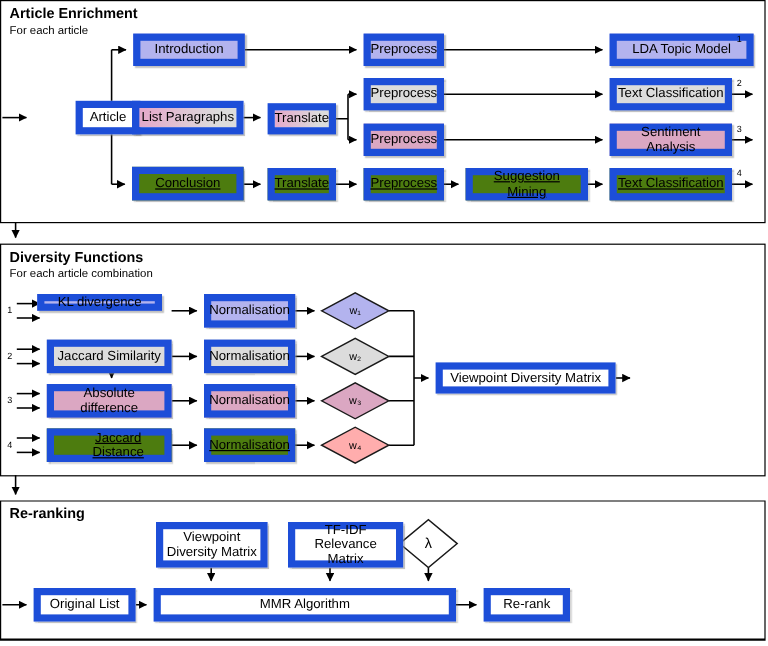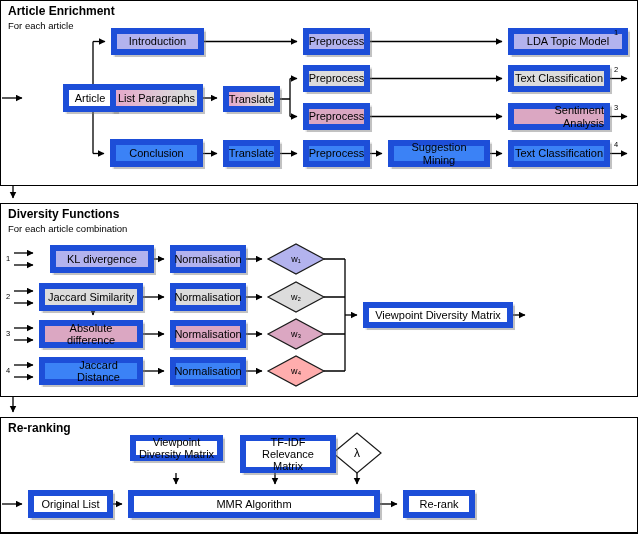--- a/index.html
+++ b/index.html
@@ -7,21 +7,21 @@
   .canvas{position:relative;width:640px;height:538px;background:#fff;overflow:hidden;}
   .frame{position:absolute;left:0;width:636px;border:1px solid #000;background:transparent;}
   .wires{position:absolute;left:0;top:0;z-index:2;pointer-events:none;}
   .box{position:absolute;z-index:3;box-sizing:border-box;border:6px solid #1d4ed8;
        display:flex;align-items:center;justify-content:center;text-align:center;
        font-size:11px;line-height:1.12;background:#fff;
        box-shadow:1.5px 1.5px 1px rgba(120,120,120,0.45);}
   .purple{background:#b3b3ee;}
   .gray{background:#dcdcdc;}
   .mauve{background:#dba7c2;}
-  .pink{background:#3b82f6;}
+  .pink{background:#4d7c0f;text-decoration:underline;}
   .grad{background:linear-gradient(100deg,#e5aaca 5%,#dcdcdc 80%);}
   .sec-title{position:absolute;z-index:4;font-weight:bold;font-size:12px;text-align:right;}
   .sec-sub{position:absolute;z-index:4;font-size:9.5px;}
   .tinylbl{position:absolute;z-index:4;font-size:7.5px;}
   .wlbl{position:absolute;z-index:4;font-size:9px;display:flex;align-items:center;justify-content:center;}
   .lamlbl{position:absolute;z-index:4;font-size:12px;display:flex;align-items:center;justify-content:center;}
 </style>
 </head>
 <body>
 
@@ -111,57 +111,57 @@
   <div class="box grad" style="left:110px;top:84px;width:93px;height:28px;">List Paragraphs</div>
   <div class="box pink" style="left:110px;top:139px;width:93px;height:28px;">Conclusion</div>
   <div class="box grad" style="left:223px;top:86px;width:57px;height:26px;">Translate</div>
   <div class="box pink" style="left:223px;top:140px;width:57px;height:27px;">Translate</div>
   <div class="box purple" style="left:303px;top:28px;width:67px;height:27px;">Preprocess</div>
   <div class="box gray" style="left:303px;top:65px;width:67px;height:27px;">Preprocess</div>
   <div class="box mauve" style="left:303px;top:103px;width:67px;height:27px;">Preprocess</div>
   <div class="box pink" style="left:303px;top:140px;width:67px;height:27px;">Preprocess</div>
   <div class="box purple" style="left:508px;top:28px;width:120px;height:27px;">LDA Topic Model</div>
   <div class="box gray" style="left:508px;top:65px;width:102px;height:27px;">Text Classification</div>
-  <div class="box mauve" style="left:508px;top:103px;width:102px;height:27px;text-align:right;">Sentiment Analysis</div>
+  <div class="box mauve" style="left:508px;top:103px;width:102px;height:27px;">Sentiment Analysis</div>
   <div class="box pink" style="left:388px;top:140px;width:102px;height:27px;">Suggestion Mining</div>
   <div class="box pink" style="left:508px;top:140px;width:102px;height:27px;">Text Classification</div>
 
   <div class="tinylbl" style="left:614px;top:28px;">1</div>
   <div class="tinylbl" style="left:614px;top:65px;">2</div>
   <div class="tinylbl" style="left:614px;top:103px;">3</div>
   <div class="tinylbl" style="left:614px;top:140px;">4</div>
 
   <div class="sec-title" style="left:8px;top:207px;">Diversity Functions</div>
   <div class="sec-sub" style="left:8px;top:223px;">For each article combination</div>
 
   <div class="tinylbl" style="left:6px;top:254px;">1</div>
   <div class="tinylbl" style="left:6px;top:292px;">2</div>
   <div class="tinylbl" style="left:6px;top:329px;">3</div>
   <div class="tinylbl" style="left:6px;top:366px;">4</div>
 
-  <div class="box purple" style="left:50px;top:245px;width:104px;height:28px;">KL divergence</div>
+  <div class="box purple" style="left:31px;top:245px;width:104px;height:14px;">KL divergence</div>
   <div class="box gray" style="left:39px;top:283px;width:104px;height:28px;">Jaccard Similarity</div>
   <div class="box mauve" style="left:39px;top:320px;width:104px;height:28px;">Absolute difference</div>
   <div class="box pink" style="left:39px;top:357px;width:104px;height:28px;padding-left:15px;">Jaccard Distance</div>
 
   <div class="box purple" style="left:170px;top:245px;width:76px;height:28px;">Normalisation</div>
   <div class="box gray" style="left:170px;top:283px;width:76px;height:28px;">Normalisation</div>
   <div class="box mauve" style="left:170px;top:320px;width:76px;height:28px;">Normalisation</div>
   <div class="box pink" style="left:170px;top:357px;width:76px;height:28px;">Normalisation</div>
 
   <div class="wlbl" style="left:282px;top:251px;width:28px;height:16px;">w₁</div>
   <div class="wlbl" style="left:282px;top:289px;width:28px;height:16px;">w₂</div>
   <div class="wlbl" style="left:282px;top:326px;width:28px;height:16px;">w₃</div>
   <div class="wlbl" style="left:282px;top:363px;width:28px;height:16px;">w₄</div>
 
   <div class="box" style="left:363px;top:302px;width:150px;height:26px;">Viewpoint Diversity Matrix</div>
 
   <div class="sec-title" style="left:8px;top:421px;">Re-ranking</div>
 
-  <div class="box" style="left:130px;top:435px;width:93px;height:26px;flex-direction:column;">
+  <div class="box" style="left:130px;top:435px;width:93px;height:38px;flex-direction:column;">
     <span>Viewpoint</span>
     <span>Diversity Matrix</span>
   </div>
   <div class="box" style="left:240px;top:435px;width:96px;height:38px;flex-direction:column;">
     <span>TF-IDF</span>
     <span>Relevance Matrix</span>
   </div>
   <div class="lamlbl" style="left:343px;top:444px;width:28px;height:18px;">λ</div>
 
   <div class="box" style="left:28px;top:490px;width:85px;height:28px;text-align:right;">Original List</div>

